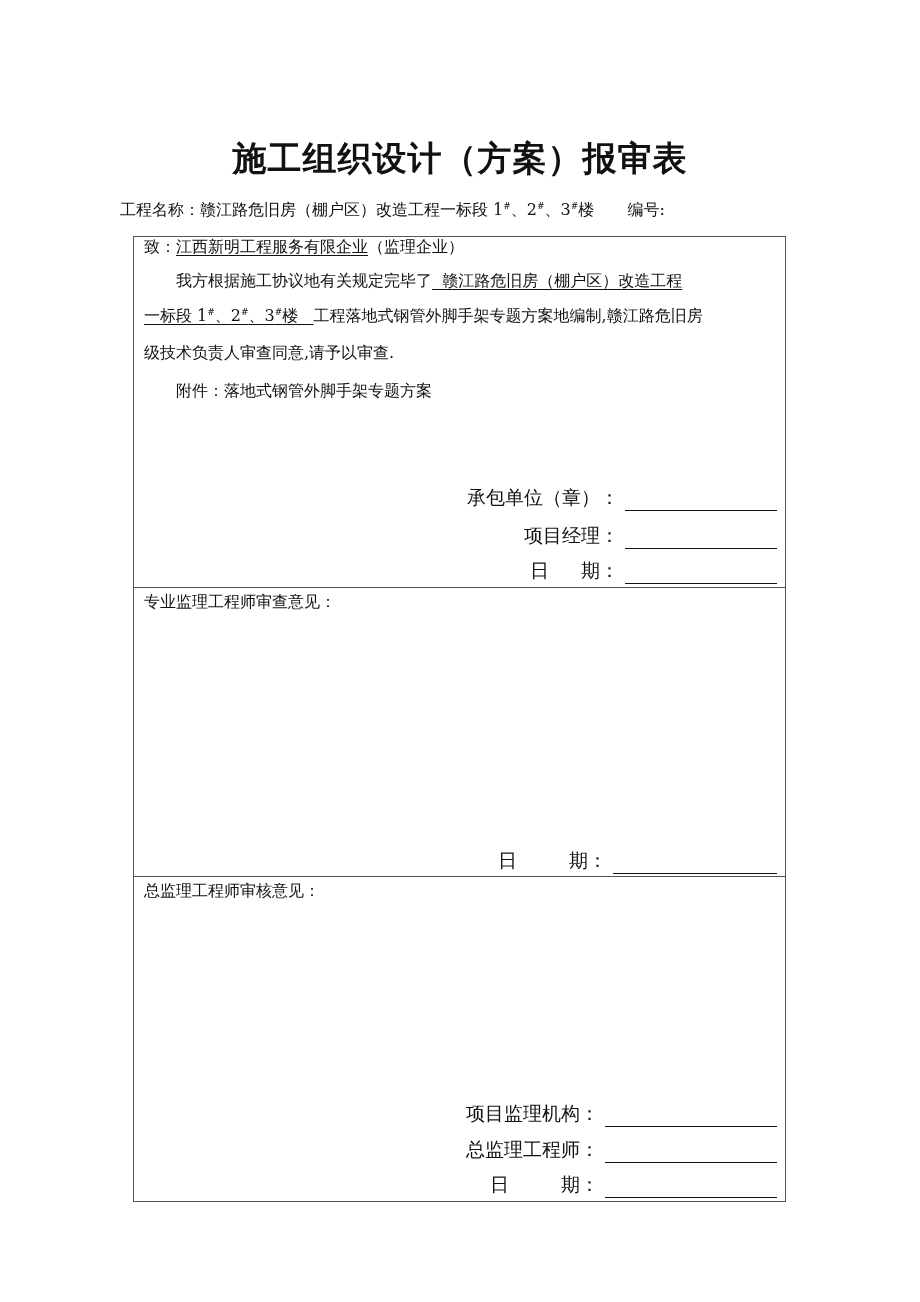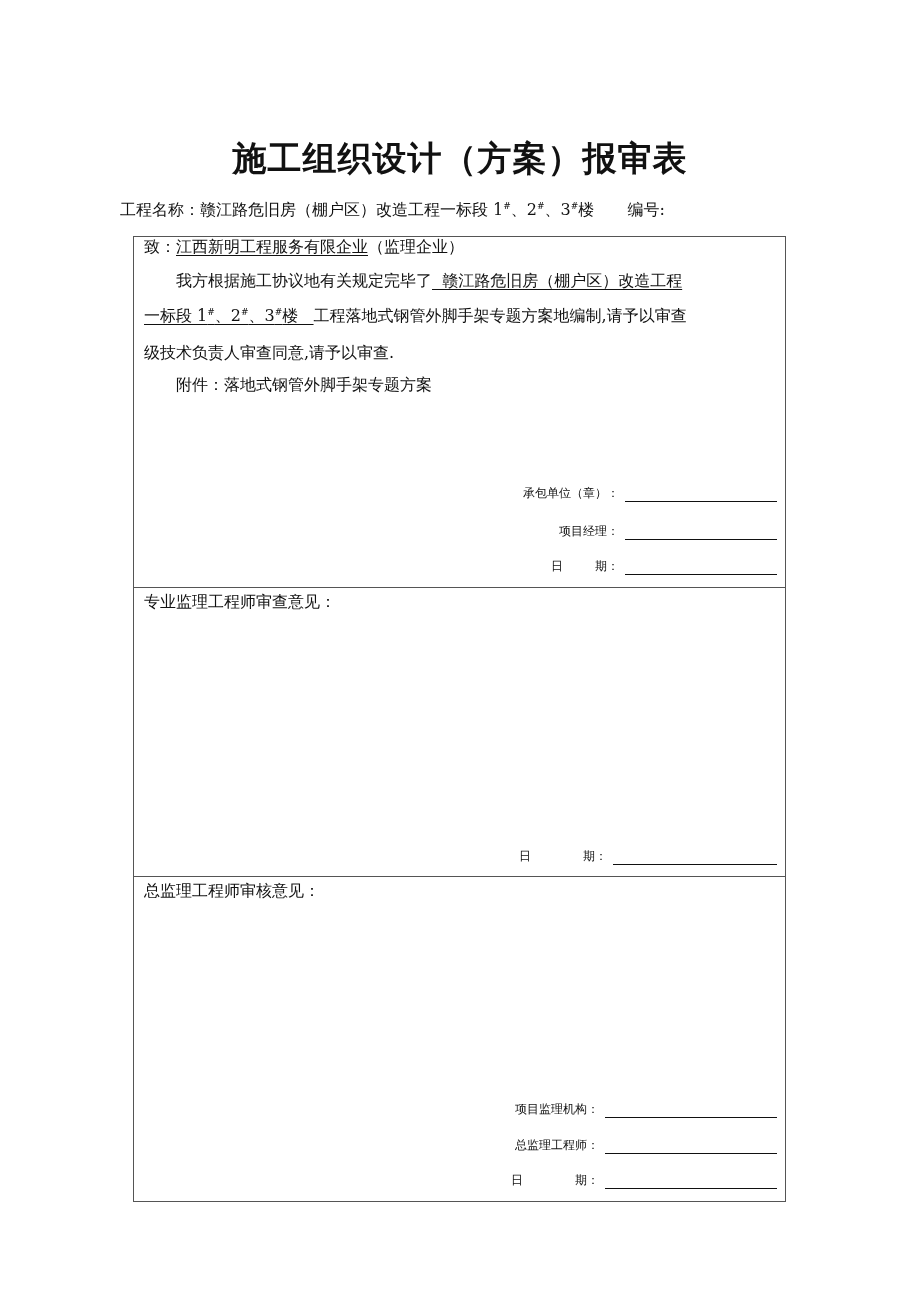--- a/index.html
+++ b/index.html
@@ -22,21 +22,21 @@
       position: absolute; left: 133px; top: 236px; width: 653px; height: 966px;
       border: 1px solid #555555; box-sizing: border-box;
     }
     .section { position: absolute; left: 0; width: 100%; box-sizing: border-box; }
     .sec1 { top: 0; height: 351px; border-bottom: 1px solid #555555; }
     .sec2 { top: 351px; height: 289px; border-bottom: 1px solid #555555; }
     .sec3 { top: 640px; height: 324px; }
     .line { position: absolute; left: 10px; font-size: 16px; white-space: nowrap; }
     .u { text-decoration: underline; text-underline-offset: 3px; }
     .sig-row {
-      position: absolute; right: 8px; font-size: 12px; white-space: nowrap;
+      position: absolute; right: 8px; font-size: 19px; white-space: nowrap;
       display: flex; align-items: flex-end;
     }
     .sig-label { text-align: right; }
     .sig-blank {
       display: inline-block; border-bottom: 1px solid #111111;
       margin-left: 6px; height: 16px;
     }
     .date-label { letter-spacing: 0; }
     .date-label .gap { display: inline-block; }
   </style>
@@ -53,24 +53,24 @@
 <div class="table">
 
   <div class="section sec1">
     <div class="line" style="top:0;">
       <span>致：</span><span class="u">江西新明工程服务有限企业</span><span>（监理企业）</span>
     </div>
     <div class="line" style="top:34px; left:42px;">
       <span>我方根据施工协议地有关规定完毕了</span><span class="u" style="white-space:pre;margin-top:24px;">  赣江路危旧房（棚户区）改造工程</span>
     </div>
     <div class="line" style="top:69px;">
-      <span class="u" style="white-space:pre;"><span>一标段 1</span><sup>#</sup><span>、2</span><sup>#</sup><span>、3</span><sup>#</sup><span>楼   </span></span><span>工程落地式钢管外脚手架专题方案地编制,请予以审查</span>
+      <span class="u" style="white-space:pre;"><span>一标段 1</span><sup>#</sup><span>、2</span><sup>#</sup><span>、3</span><sup>#</sup><span>楼   </span></span><span>工程落地式钢管外脚手架专题方案地编制,赣江路危旧房</span>
     </div>
     <div class="line" style="top:106px;">级技术负责人审查同意,请予以审查.</div>
-    <div class="line" style="top:138px; left:42px;">附件：落地式钢管外脚手架专题方案</div>
+    <div class="line" style="top:144px; left:42px;">附件：落地式钢管外脚手架专题方案</div>
 
     <div class="sig-row" style="top:248px;">
       <span class="sig-label">承包单位（章）：</span>
       <span class="sig-blank" style="width:152px;"></span>
     </div>
     <div class="sig-row" style="top:286px;">
       <span class="sig-label">项目经理：</span>
       <span class="sig-blank" style="width:152px;"></span>
     </div>
     <div class="sig-row" style="top:321px;">

